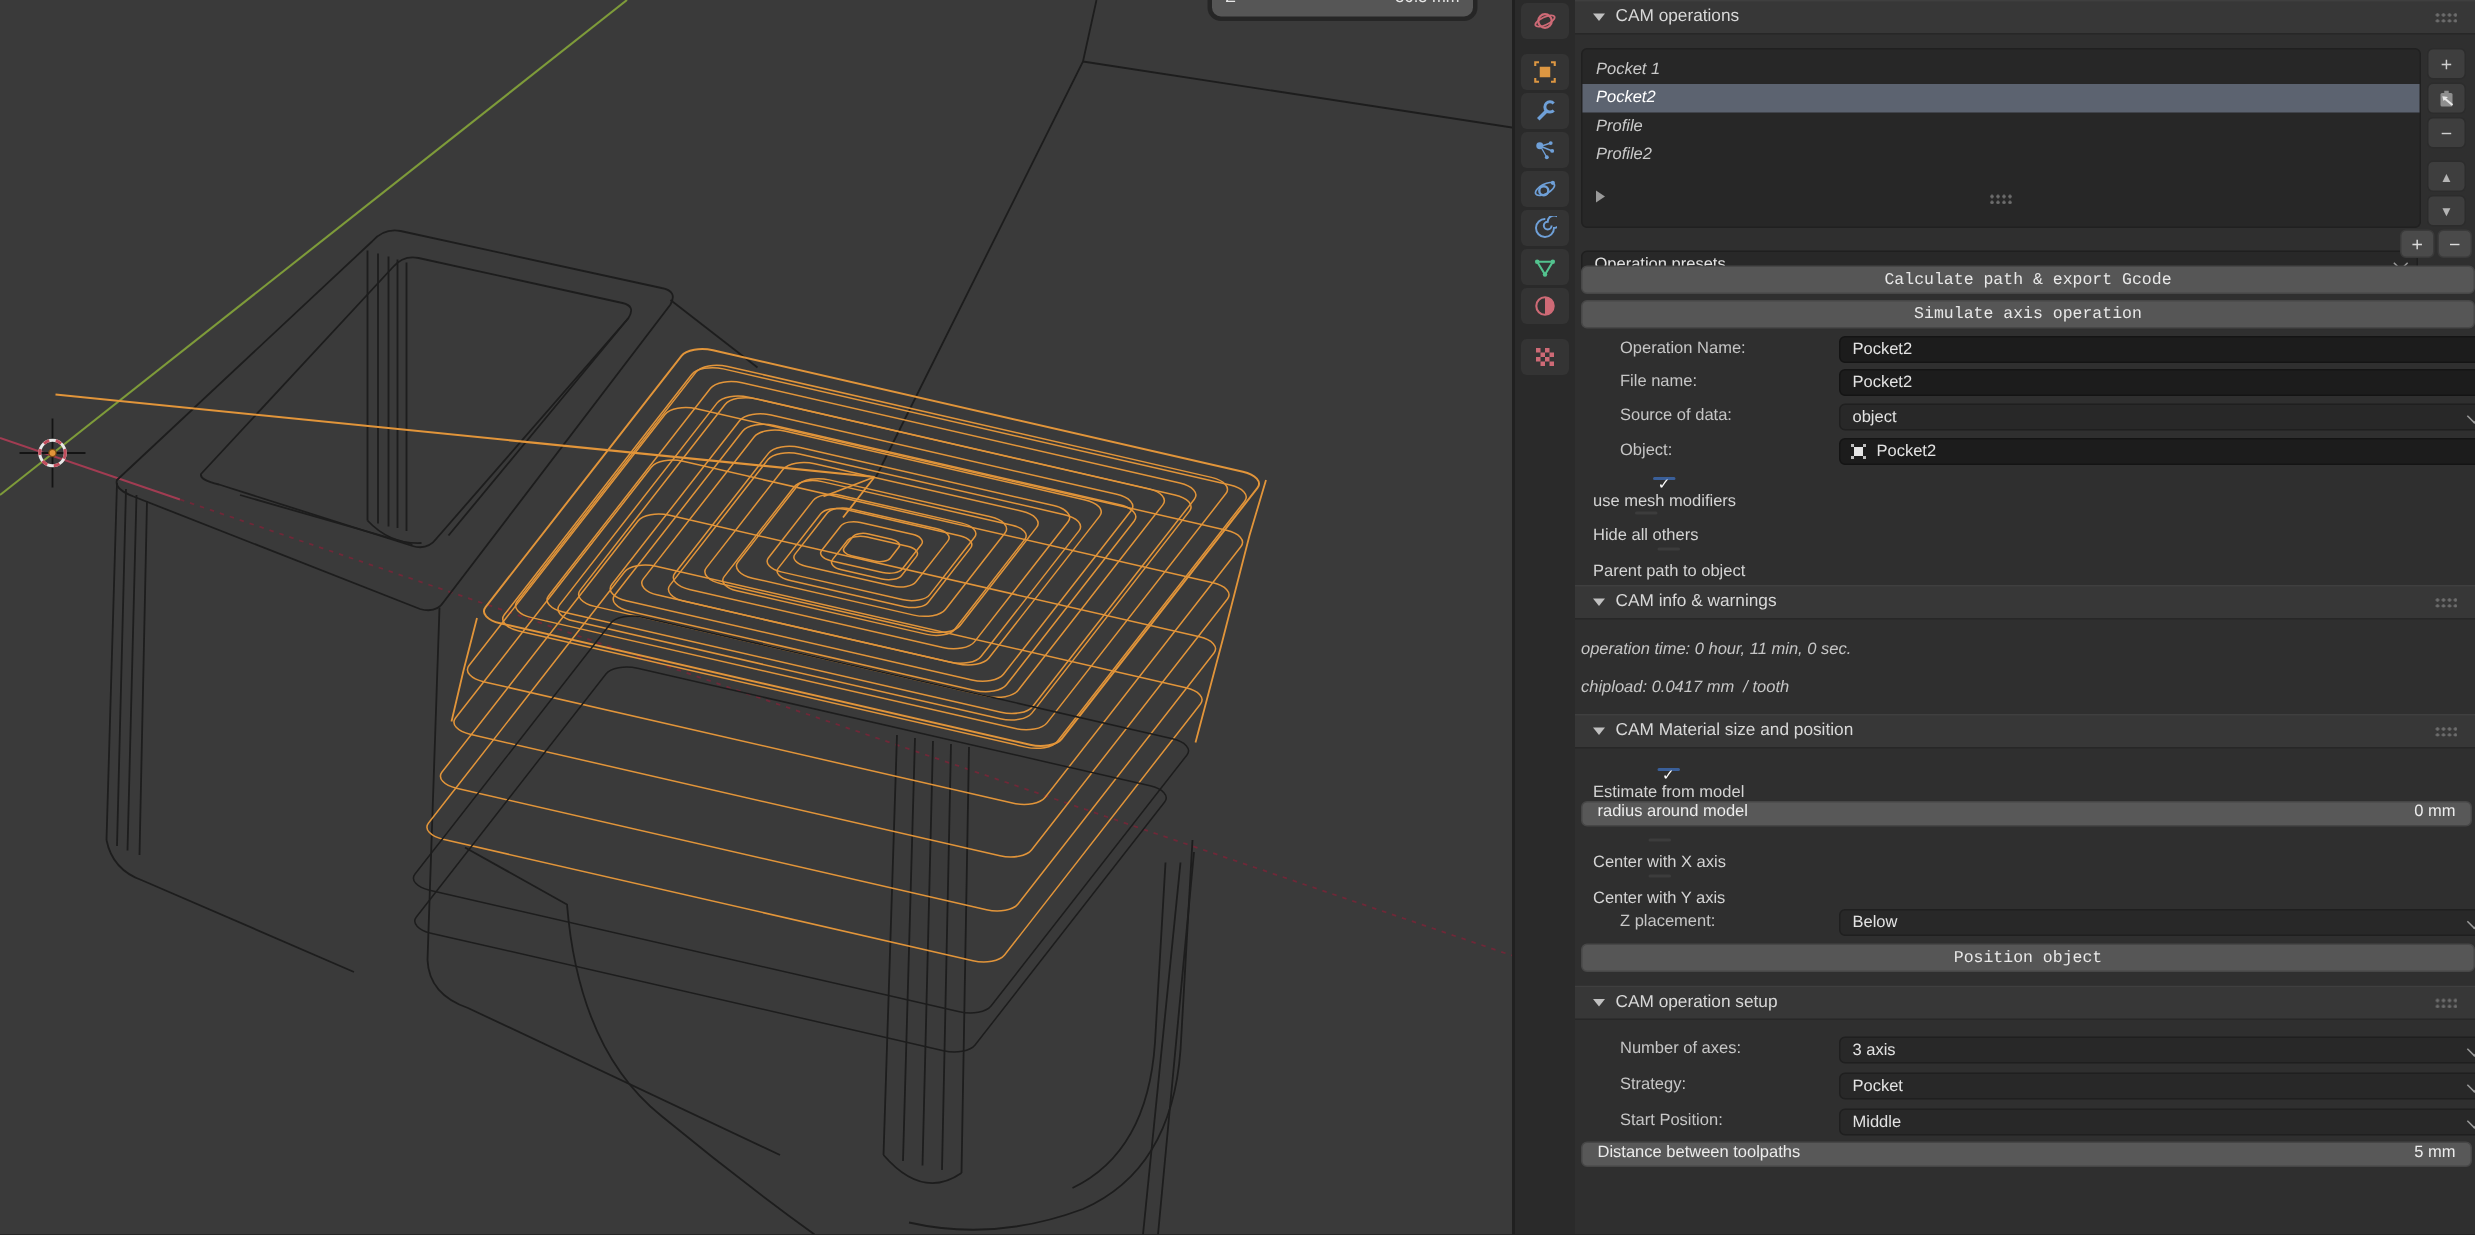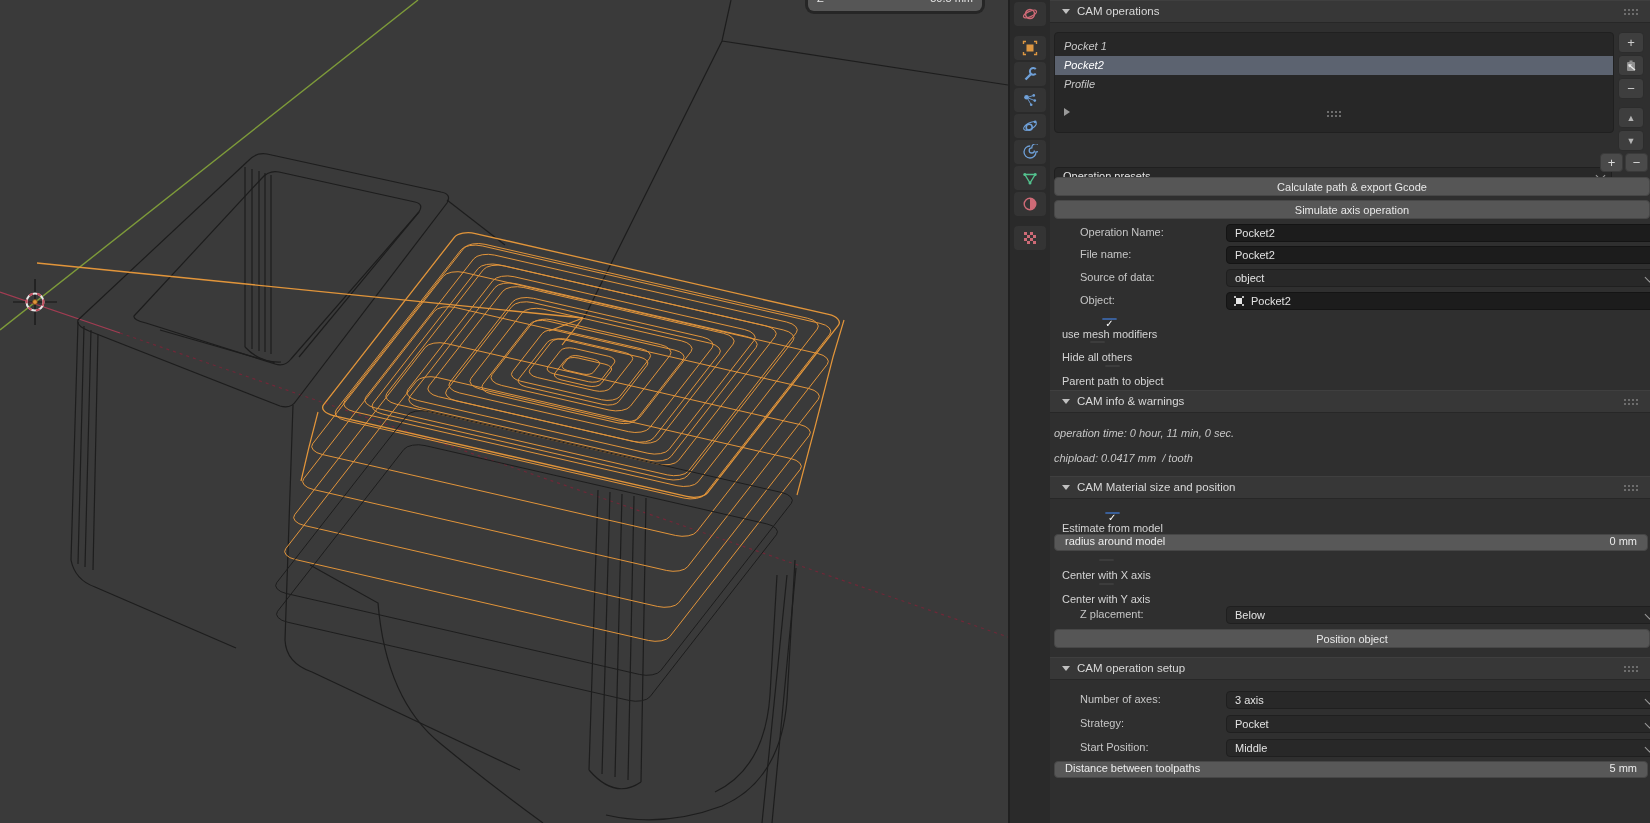--- a/index.html
+++ b/index.html
@@ -36,21 +36,21 @@
         background-image:radial-gradient(#6d6d6d 1px,transparent 1.2px);background-size:4px 4px;}
   .sidebtns{position:absolute;left:568px;}
   .sbtn{width:24px;height:19px;margin-bottom:2px;background:#3e3e3e;border:1px solid #2c2c2c;border-radius:4px;
         color:#cfcfcf;display:flex;align-items:center;justify-content:center;font-size:13px;}
   .sbtn.small{font-size:9px;color:#b5b5b5;}
   .dd{position:relative;height:16px;background:#282828;border:1px solid #1f1f1f;border-radius:4px;
       display:flex;align-items:center;padding:0 8px;color:#e3e3e3;}
   .chev{position:absolute;right:7px;top:4px;width:6px;height:6px;border-right:1.5px solid #9a9a9a;
         border-bottom:1.5px solid #9a9a9a;transform:rotate(45deg);}
   .btn{position:absolute;height:17px;background:#565656;border:1px solid #474747;border-radius:4px;
-       color:#e8e8e8;display:flex;align-items:center;justify-content:center;}
+       color:#e8e8e8;display:flex;align-items:center;justify-content:center;font-family:Liberation Mono, monospace;}
   .row{position:absolute;left:16px;width:600px;height:16px;}
   .row-label{position:absolute;left:14px;top:2px;color:#c6c6c6;}
   .row-widget{position:absolute;left:160px;right:5px;top:0;}
   .input{height:16px;background:#1c1c1c;border:1px solid #141414;border-radius:4px;color:#e3e3e3;
          display:flex;align-items:center;padding:0 8px;}
   .objfield{height:16px;background:#1c1c1c;border:1px solid #141414;border-radius:4px;color:#e3e3e3;
          display:flex;align-items:center;padding:0 6px;gap:6px;position:relative;}
   .cbrow{position:absolute;left:12px;height:14px;display:flex;align-items:center;gap:8px;flex-direction:column;}
   .cb{width:13px;height:13px;border-radius:3px;background:#545454;border:1px solid #3c3c3c;position:relative;}
   .cb.checked{background:#4772b3;border-color:#3a5f99;}
@@ -242,20 +242,21 @@
       <span class="tri"></span>
       <span class="hdr-title">CAM operations</span>
       <span class="grip"></span>
     </div>
 
     <div class="listbox" style="top:32px">
       <div style="height:4px"></div>
       <div class="listrow">Pocket 1</div>
       <div class="listrow selected">Pocket2</div>
       <div class="listrow">Profile</div>
+      <div class="listrow">Profile2</div>
       <div class="list-foot">
         <span class="expander"></span>
         <span class="list-grip"></span>
       </div>
     </div>
 
     <div class="sidebtns" style="top:32px">
       <div class="sbtn">+</div>
       <div class="sbtn">
         <svg width="14" height="14">

